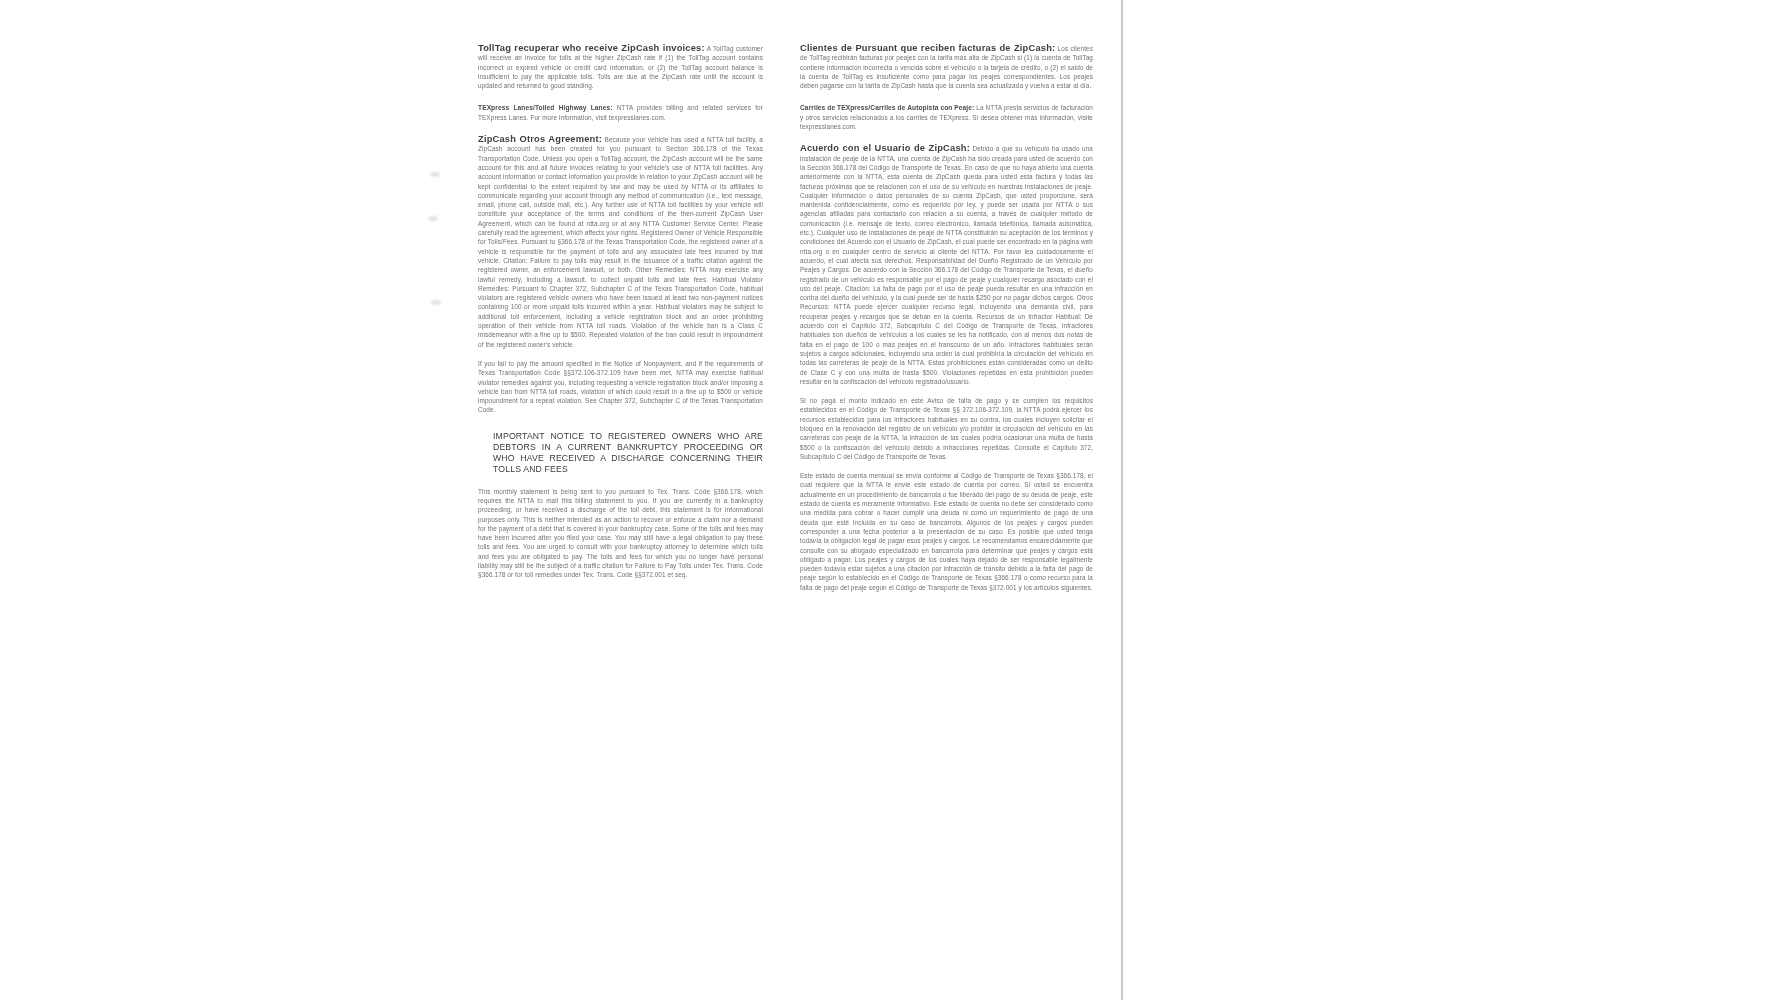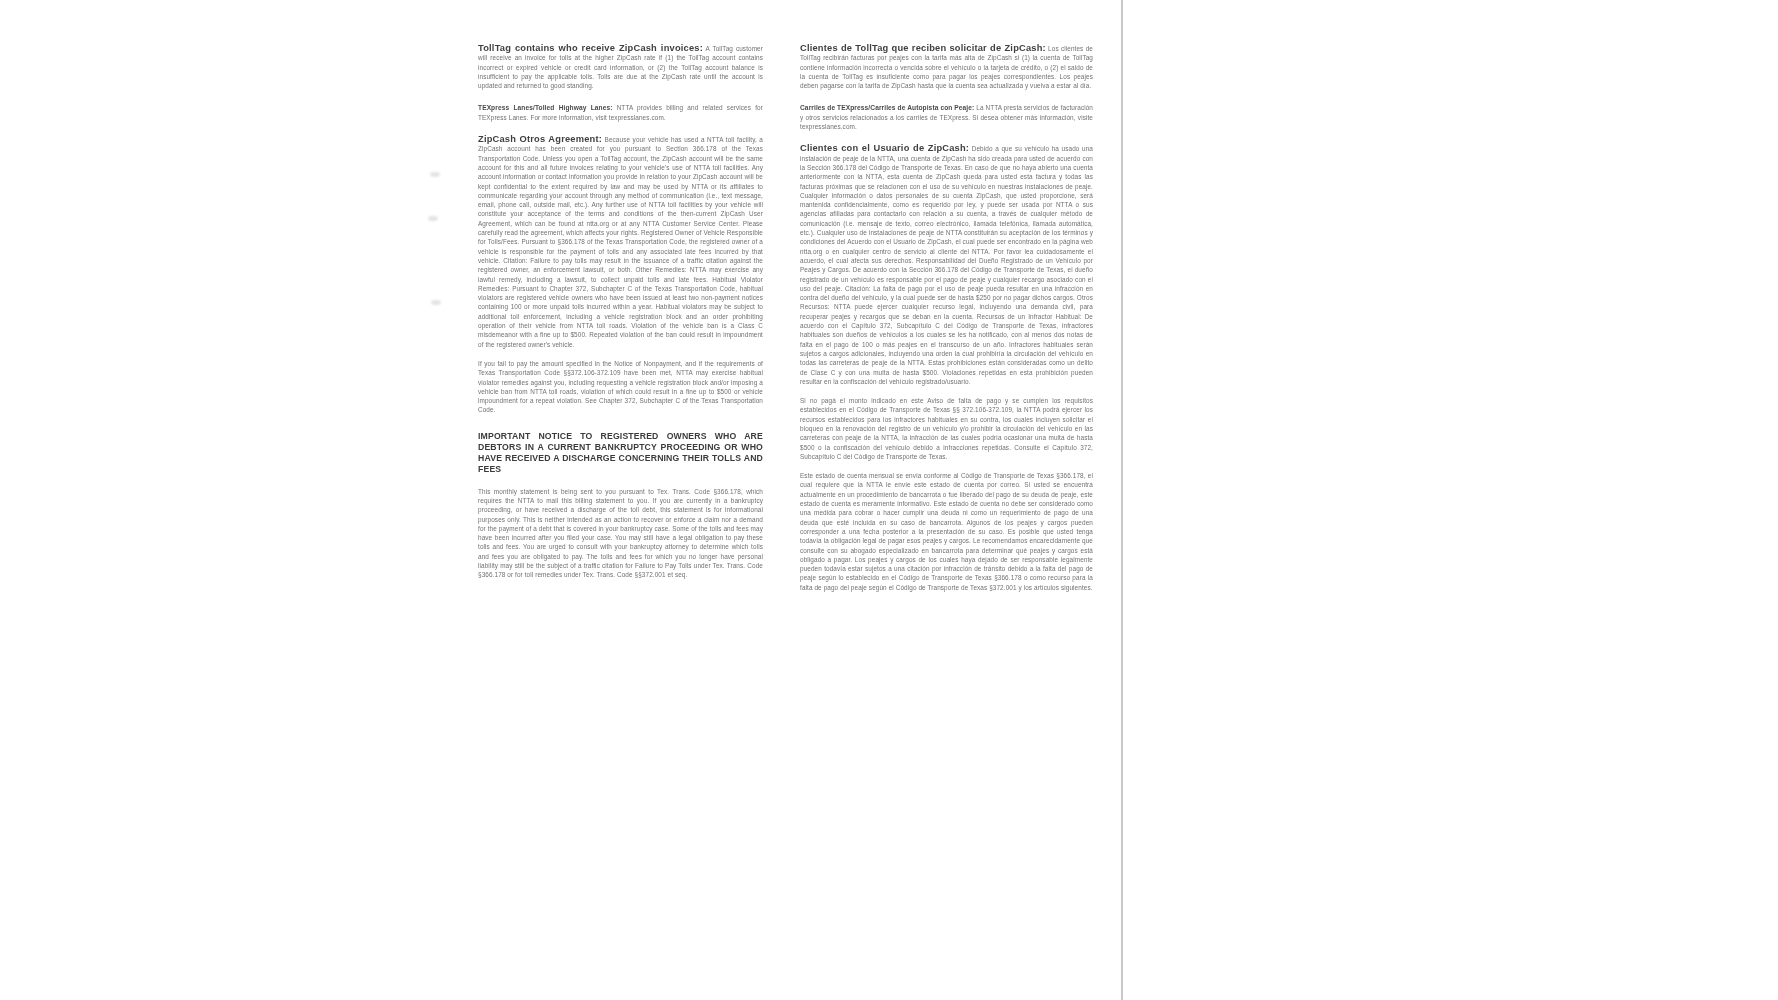--- a/index.html
+++ b/index.html
@@ -45,44 +45,44 @@
     font-size: 9.3px;
     color: #3f3f3f;
     letter-spacing: 0.2px;
   }
   .lead-sm {
     font-weight: bold;
     font-size: 6.6px;
     color: #4a4a4a;
   }
   .block-heading {
-    font-weight: bold;
+    font-weight: normal;
     font-size: 8.7px;
     line-height: 11px;
     color: #3b3b3b;
     text-transform: uppercase;
     text-align: justify;
-    margin: 16px 0 12px 0;
+    margin: 16px 0 12px 15px;
     letter-spacing: 0.15px;
   }
   .doc-block .body { color: #707070; }
   .gap-lg { margin-bottom: 13px; }
 </style>
 </head>
 <body>
 
 <div class="page">
 
   <div class="scan-smudge" style="left:430px; top:172px;"></div>
   <div class="scan-smudge" style="left:428px; top:216px;"></div>
   <div class="scan-smudge" style="left:431px; top:300px;"></div>
 
   <div class="doc-col left">
     <p class="doc-block gap-lg">
-      <span class="lead-lg">TollTag contains who receive ZipCash invoices:</span>
+      <span class="lead-lg">TollTag recuperar who receive ZipCash invoices:</span>
       <span class="body">A TollTag customer will receive an invoice for tolls at the higher ZipCash rate if (1) the TollTag account contains incorrect or expired vehicle or credit card information, or (2) the TollTag account balance is insufficient to pay the applicable tolls. Tolls are due at the ZipCash rate until the account is updated and returned to good standing.</span>
     </p>
     <p class="doc-block gap-lg">
       <span class="lead-sm">TEXpress Lanes/Tolled Highway Lanes:</span>
       <span class="body">NTTA provides billing and related services for TEXpress Lanes. For more information, visit texpresslanes.com.</span>
     </p>
     <p class="doc-block">
       <span class="lead-lg">ZipCash Otros Agreement:</span>
       <span class="body">Because your vehicle has used a NTTA toll facility, a ZipCash account has been created for you pursuant to Section 366.178 of the Texas Transportation Code. Unless you open a TollTag account, the ZipCash account will be the same account for this and all future invoices relating to your vehicle's use of NTTA toll facilities. Any account information or contact information you provide in relation to your ZipCash account will be kept confidential to the extent required by law and may be used by NTTA or its affiliates to communicate regarding your account through any method of communication (i.e., text message, email, phone call, outside mail, etc.). Any further use of NTTA toll facilities by your vehicle will constitute your acceptance of the terms and conditions of the then-current ZipCash User Agreement, which can be found at ntta.org or at any NTTA Customer Service Center. Please carefully read the agreement, which affects your rights. Registered Owner of Vehicle Responsible for Tolls/Fees. Pursuant to §366.178 of the Texas Transportation Code, the registered owner of a vehicle is responsible for the payment of tolls and any associated late fees incurred by that vehicle. Citation: Failure to pay tolls may result in the issuance of a traffic citation against the registered owner, an enforcement lawsuit, or both. Other Remedies: NTTA may exercise any lawful remedy, including a lawsuit, to collect unpaid tolls and late fees. Habitual Violator Remedies: Pursuant to Chapter 372, Subchapter C of the Texas Transportation Code, habitual violators are registered vehicle owners who have been issued at least two non-payment notices containing 100 or more unpaid tolls incurred within a year. Habitual violators may be subject to additional toll enforcement, including a vehicle registration block and an order prohibiting operation of their vehicle from NTTA toll roads. Violation of the vehicle ban is a Class C misdemeanor with a fine up to $500. Repeated violation of the ban could result in impoundment of the registered owner's vehicle.</span>
     </p>
@@ -90,29 +90,29 @@
       <span class="body">If you fail to pay the amount specified in the Notice of Nonpayment, and if the requirements of Texas Transportation Code §§372.106-372.109 have been met, NTTA may exercise habitual violator remedies against you, including requesting a vehicle registration block and/or imposing a vehicle ban from NTTA toll roads, violation of which could result in a fine up to $500 or vehicle impoundment for a repeat violation. See Chapter 372, Subchapter C of the Texas Transportation Code.</span>
     </p>
     <h2 class="block-heading">IMPORTANT NOTICE TO REGISTERED OWNERS WHO ARE DEBTORS IN A CURRENT BANKRUPTCY PROCEEDING OR WHO HAVE RECEIVED A DISCHARGE CONCERNING THEIR TOLLS AND FEES</h2>
     <p class="doc-block">
       <span class="body">This monthly statement is being sent to you pursuant to Tex. Trans. Code §366.178, which requires the NTTA to mail this billing statement to you. If you are currently in a bankruptcy proceeding, or have received a discharge of the toll debt, this statement is for informational purposes only. This is neither intended as an action to recover or enforce a claim nor a demand for the payment of a debt that is covered in your bankruptcy case. Some of the tolls and fees may have been incurred after you filed your case. You may still have a legal obligation to pay these tolls and fees. You are urged to consult with your bankruptcy attorney to determine which tolls and fees you are obligated to pay. The tolls and fees for which you no longer have personal liability may still be the subject of a traffic citation for Failure to Pay Tolls under Tex. Trans. Code §366.178 or for toll remedies under Tex. Trans. Code §§372.001 et seq.</span>
     </p>
   </div>
 
   <div class="doc-col right">
     <p class="doc-block gap-lg">
-      <span class="lead-lg">Clientes de TollTag que reciben solicitar de ZipCash:</span>
+      <span class="lead-lg">Clientes de Pursuant que reciben facturas de ZipCash:</span>
       <span class="body">Los clientes de TollTag recibirán facturas por peajes con la tarifa más alta de ZipCash si (1) la cuenta de TollTag contiene información incorrecta o vencida sobre el vehículo o la tarjeta de crédito, o (2) el saldo de la cuenta de TollTag es insuficiente como para pagar los peajes correspondientes. Los peajes deben pagarse con la tarifa de ZipCash hasta que la cuenta sea actualizada y vuelva a estar al día.</span>
     </p>
     <p class="doc-block gap-lg">
       <span class="lead-sm">Carriles de TEXpress/Carriles de Autopista con Peaje:</span>
       <span class="body">La NTTA presta servicios de facturación y otros servicios relacionados a los carriles de TEXpress. Si desea obtener más información, visite texpresslanes.com.</span>
     </p>
     <p class="doc-block">
-      <span class="lead-lg">Clientes con el Usuario de ZipCash:</span>
+      <span class="lead-lg">Acuerdo con el Usuario de ZipCash:</span>
       <span class="body">Debido a que su vehículo ha usado una instalación de peaje de la NTTA, una cuenta de ZipCash ha sido creada para usted de acuerdo con la Sección 366.178 del Código de Transporte de Texas. En caso de que no haya abierto una cuenta anteriormente con la NTTA, esta cuenta de ZipCash queda para usted esta factura y todas las facturas próximas que se relacionen con el uso de su vehículo en nuestras instalaciones de peaje. Cualquier información o datos personales de su cuenta ZipCash, que usted proporcione, será mantenida confidencialmente, como es requerido por ley, y puede ser usada por NTTA o sus agencias afiliadas para contactarlo con relación a su cuenta, a través de cualquier método de comunicación (i.e. mensaje de texto, correo electrónico, llamada telefónica, llamada automática, etc.). Cualquier uso de instalaciones de peaje de NTTA constituirán su aceptación de los términos y condiciones del Acuerdo con el Usuario de ZipCash, el cual puede ser encontrado en la página web ntta.org o en cualquier centro de servicio al cliente del NTTA. Por favor lea cuidadosamente el acuerdo, el cual afecta sus derechos. Responsabilidad del Dueño Registrado de un Vehículo por Peajes y Cargos. De acuerdo con la Sección 366.178 del Código de Transporte de Texas, el dueño registrado de un vehículo es responsable por el pago de peaje y cualquier recargo asociado con el uso del peaje. Citación: La falta de pago por el uso de peaje pueda resultar en una infracción en contra del dueño del vehículo, y la cual puede ser de hasta $250 por no pagar dichos cargos. Otros Recursos: NTTA puede ejercer cualquier recurso legal, incluyendo una demanda civil, para recuperar peajes y recargos que se deban en la cuenta. Recursos de un Infractor Habitual: De acuerdo con el Capítulo 372, Subcapítulo C del Código de Transporte de Texas, infractores habituales son dueños de vehículos a los cuales se les ha notificado, con al menos dos notas de falta en el pago de 100 o más peajes en el transcurso de un año. Infractores habituales serán sujetos a cargos adicionales, incluyendo una orden la cual prohibiría la circulación del vehículo en todas las carreteras de peaje de la NTTA. Estas prohibiciones están consideradas como un delito de Clase C y con una multa de hasta $500. Violaciones repetidas en esta prohibición pueden resultar en la confiscación del vehículo registrado/usuario.</span>
     </p>
     <p class="doc-block">
       <span class="body">Si no pagá el monto indicado en este Aviso de falta de pago y se cumplen los requisitos establecidos en el Código de Transporte de Texas §§ 372.106-372.109, la NTTA podrá ejercer los recursos establecidos para los infractores habituales en su contra, los cuales incluyen solicitar el bloqueo en la renovación del registro de un vehículo y/o prohibir la circulación del vehículo en las carreteras con peaje de la NTTA, la infracción de las cuales podría ocasionar una multa de hasta $500 o la confiscación del vehículo debido a infracciones repetidas. Consulte el Capítulo 372, Subcapítulo C del Código de Transporte de Texas.</span>
     </p>
     <p class="doc-block">
       <span class="body">Este estado de cuenta mensual se envía conforme al Código de Transporte de Texas §366.178, el cual requiere que la NTTA le envíe este estado de cuenta por correo. Si usted se encuentra actualmente en un procedimiento de bancarrota o fue liberado del pago de su deuda de peaje, este estado de cuenta es meramente informativo. Este estado de cuenta no debe ser considerado como una medida para cobrar o hacer cumplir una deuda ni como un requerimiento de pago de una deuda que esté incluida en su caso de bancarrota. Algunos de los peajes y cargos pueden corresponder a una fecha posterior a la presentación de su caso. Es posible que usted tenga todavía la obligación legal de pagar esos peajes y cargos. Le recomendamos encarecidamente que consulte con su abogado especializado en bancarrota para determinar qué peajes y cargos está obligado a pagar. Los peajes y cargos de los cuales haya dejado de ser responsable legalmente pueden todavía estar sujetos a una citación por infracción de tránsito debido a la falta del pago de peaje según lo establecido en el Código de Transporte de Texas §366.178 o como recurso para la falta de pago del peaje según el Código de Transporte de Texas §372.001 y los artículos siguientes.</span>
     </p>
   </div>
 

